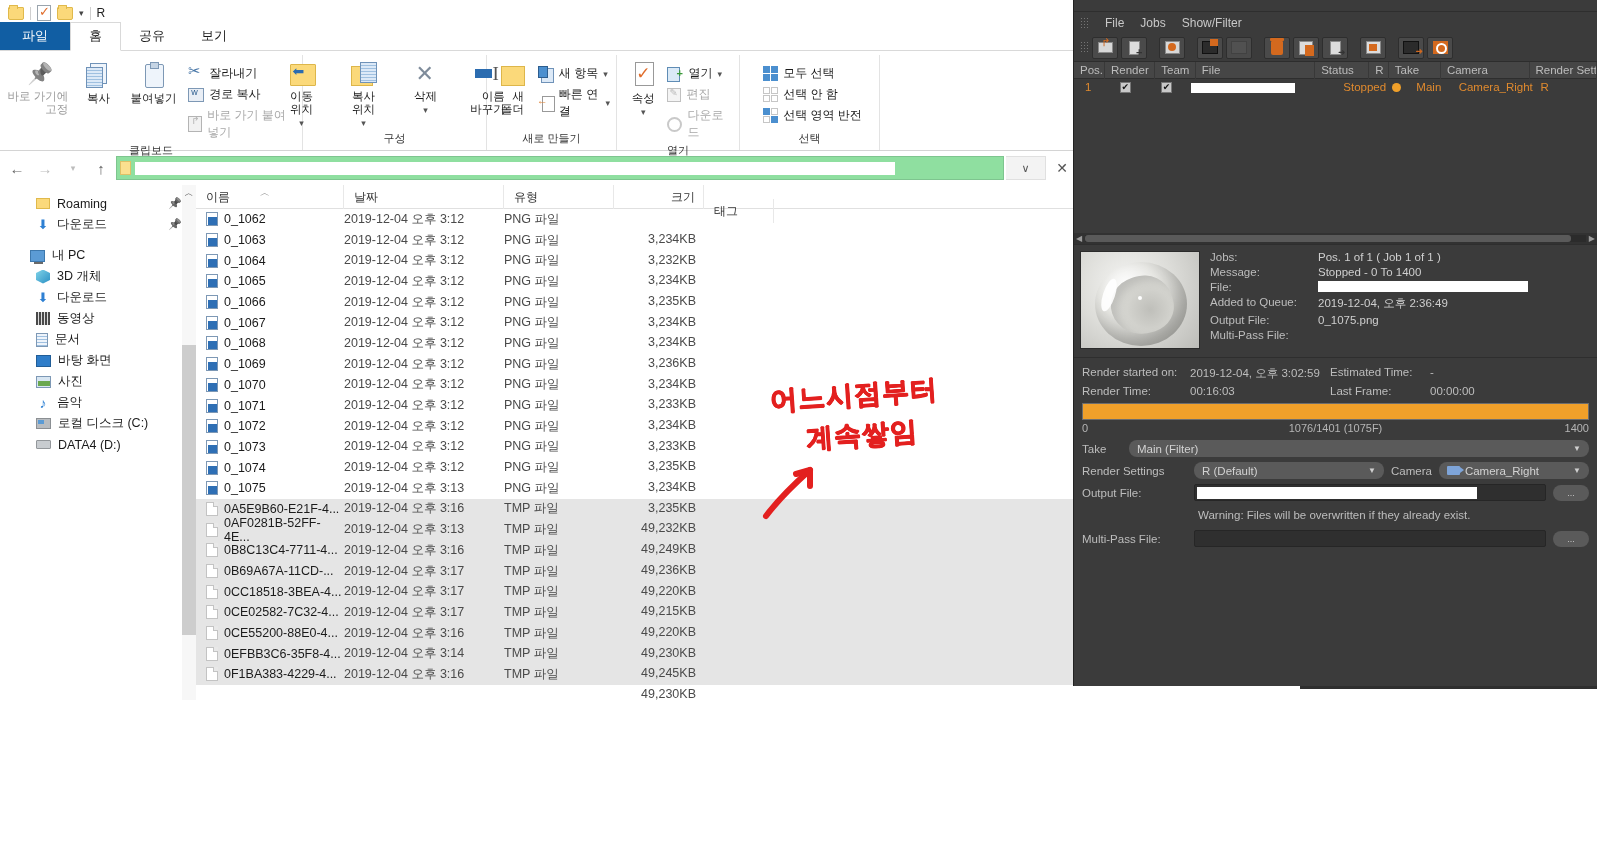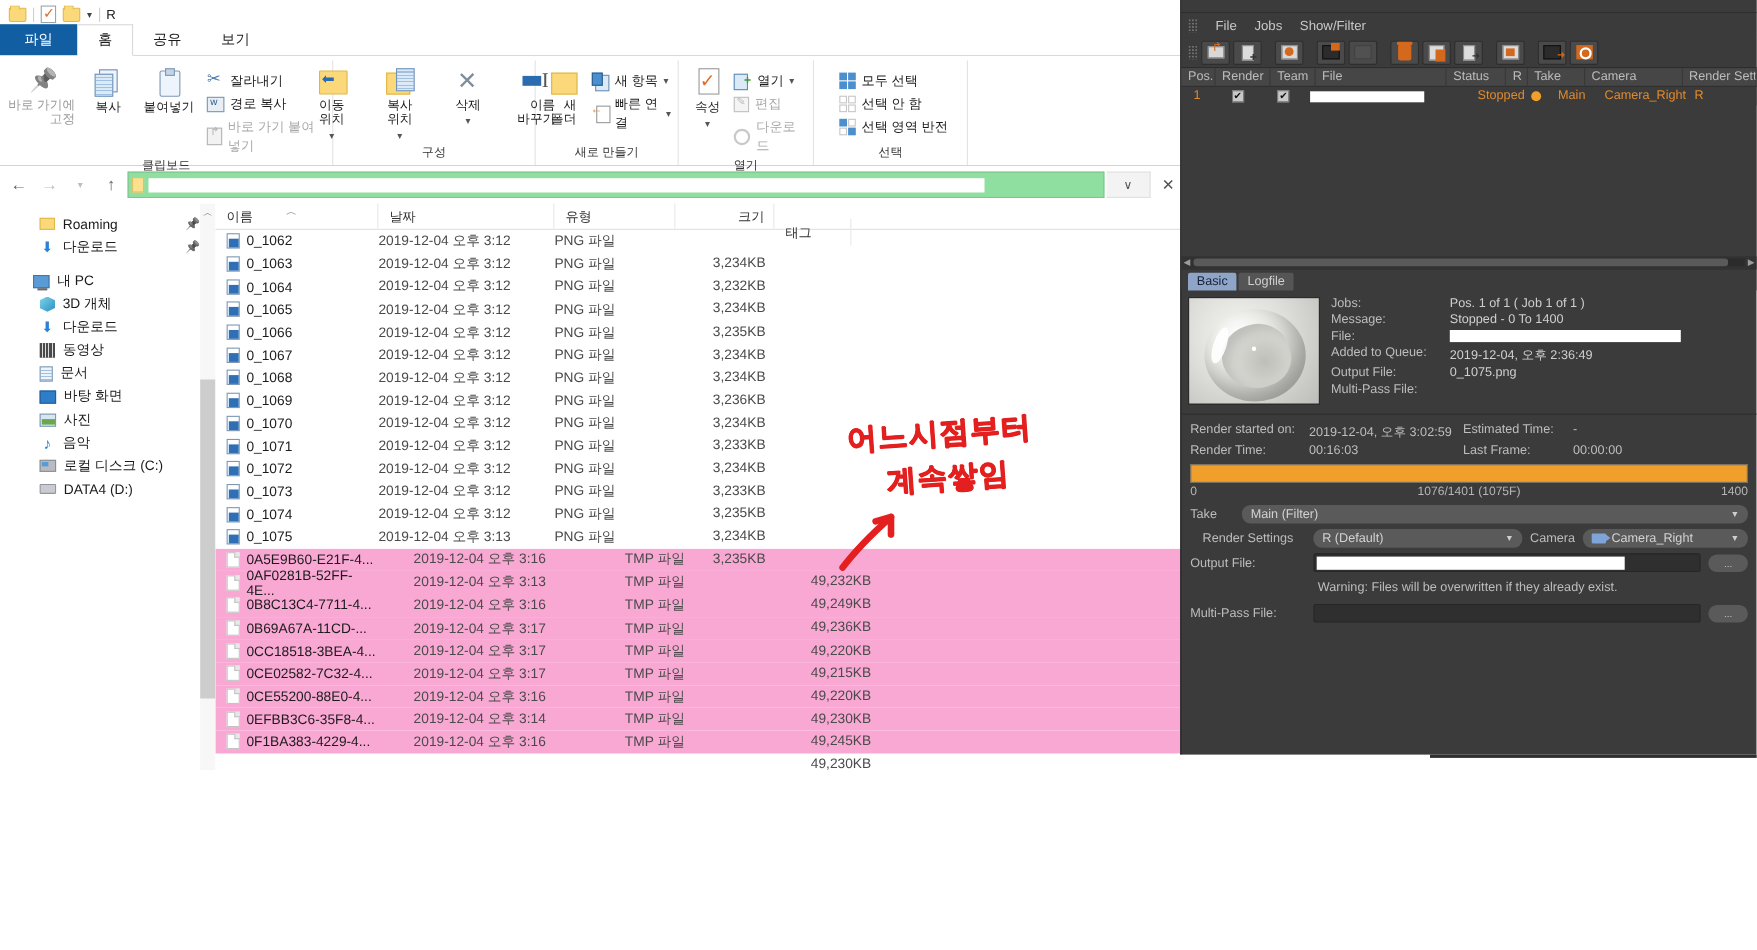--- a/index.html
+++ b/index.html
@@ -163,21 +163,21 @@
   .list-head { height:24px; display:flex; border-bottom:1px solid #e0e0e0; align-items:center; background:#fff;
                font-size:12px; color:#333;}
   .lh { padding-left:10px; border-right:1px solid #e8e8e8; height:24px; line-height:24px; position:relative;}
   .lh .sortcaret{ position:absolute; left:64px; top:-4px; font-size:10px; color:#777;}
   .lh-name { width:148px; }
   .lh-date { width:160px; }
   .lh-type { width:110px; }
   .lh-size { width:90px; text-align:right; padding-right:8px; padding-left:0;}
   .lh-tag  { width:70px;margin-top:28px; }
   .row { height:20.7px; display:flex; align-items:center; font-size:12.5px; color:#1b1b1b;}
-  .row.sel { background:#f9a8d4;gap:32px; }
+  .row.sel { background:#e5e5e5; }
   .c-name { width:148px; display:flex; align-items:center; gap:6px; padding-left:10px; }
   .c-date { width:160px; color:#4a4a4a; }
   .c-type { width:110px; color:#4a4a4a; }
   .c-size { width:90px; text-align:right; padding-right:8px; color:#4a4a4a;margin-top:39px;}
   .ic-png { width:12px;height:14px; background:#fff; border:1px solid #7d98b5; flex:none; position:relative;}
   .ic-png:after{ content:""; position:absolute; left:1px; top:4px; width:9px;height:8px; background:#2e6fb5;}
   .ic-tmp { width:12px;height:14px; background:#fff; border:1px solid #c3c3c3; flex:none; position:relative;}
   .ic-tmp:after{ content:""; position:absolute; right:-1px; top:-1px; width:4px;height:4px; background:#e8e8e8; border-left:1px solid #c3c3c3; border-bottom:1px solid #c3c3c3;}
 
   
@@ -853,24 +853,20 @@
       </div>
       <div class="hscroll">
         <span class="arrow">◀</span>
         <span class="track">
             <span class="thumb"></span>
           </span>
         <span class="arrow">▶</span>
       </div>
     </div>
 
-    <div class="tabs">
-      <div class="tab active">Basic</div>
-      <div class="tab">Logfile</div>
-    </div>
 
     <div class="detail">
       <div class="thumb-img">
         <span class="blob"></span>
           <span class="swirl"></span>
           <span class="hi"></span>
           <span class="dot"></span>
       </div>
       <div class="kv">
         <span>Jobs:</span>
@@ -910,21 +906,21 @@
 
     <div class="fields">
       <div class="frow">
         <span class="flabel" style="width:40px;">Take</span>
         <span class="fselect">
           <span>Main (Filter)</span>
           <span class="arw">▼</span>
         </span>
       </div>
       <div class="frow">
-        <span class="flabel" style="width:105px;text-align:center;">Render Settings</span>
+        <span class="flabel" style="width:105px;">Render Settings</span>
         <span class="fselect" style="flex:0 0 190px;">
           <span>R (Default)</span>
           <span class="arw">▼</span>
         </span>
         <span class="flabel">Camera</span>
         <span class="fselect">
           <span class="camicon"></span>
           <span>Camera_Right</span>
           <span class="arw">▼</span>
         </span>

